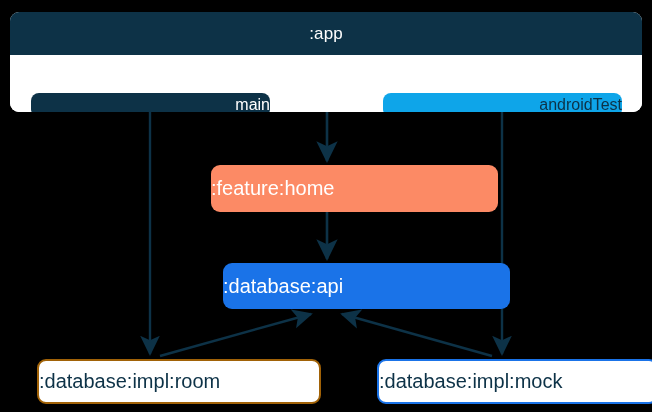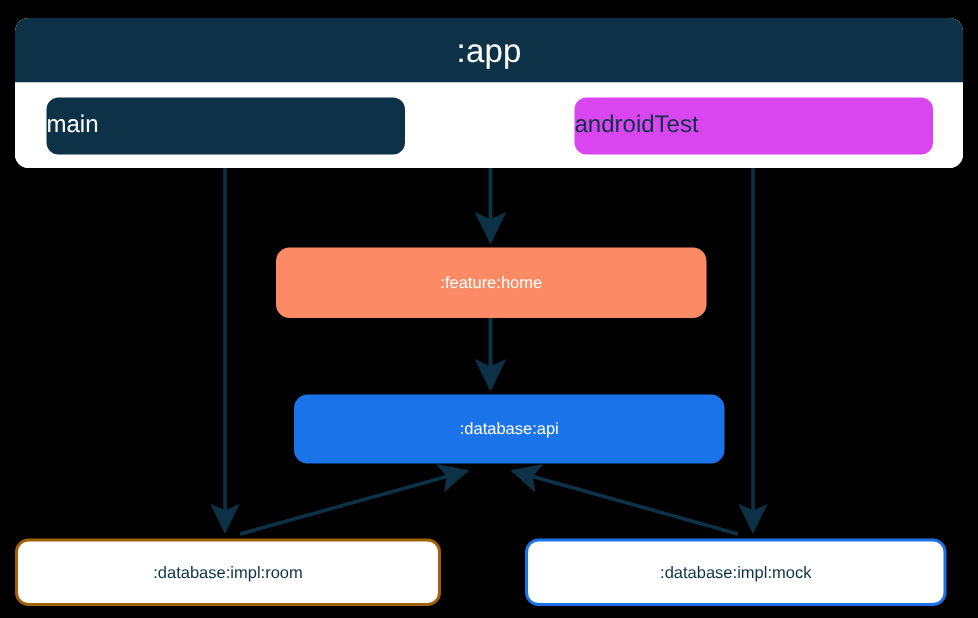--- a/index.html
+++ b/index.html
@@ -42,65 +42,67 @@
     overflow: hidden;
     z-index: 3;
   }
   .app-header {
     height: 43px;
     background: #0d3247;
     color: #ffffff;
     display: flex;
     align-items: center;
     justify-content: center;
-    font-size: 22px;
+    font-size: 17px;
     letter-spacing: 0.1px;
   }
   .app-body {
     position: relative;
     height: 57px;
     background: #ffffff;
   }
 
   
   .chip {
     position: absolute;
-    height: 38px;
+    height: 24px;
     border-radius: 8px;
     display: flex;
     align-items: center;
-    justify-content: flex-start;
+    justify-content: flex-end;
     font-size: 16px;
     box-sizing: border-box;
+    margin-top: 28px;
   }
   .chip-main {
     left: 21px;
     top: 10px;
     width: 239px;
     background: #0d3247;
     color: #ffffff;
   }
   .chip-androidtest {
     left: 373px;
     top: 10px;
     width: 239px;
-    background: #d946ef;
+    background: #0ea5e9;
     color: #0d3247;
   }
 
   
   .node {
     position: absolute;
     display: flex;
     align-items: center;
-    justify-content: center;
+    justify-content: flex-start;
     box-sizing: border-box;
     border-radius: 9px;
-    font-size: 11px;
+    font-size: 20px;
     z-index: 3;
+    margin-left: 27px;
   }
   .node-feature-home {
     left: 184px;
     top: 165px;
     width: 287px;
     height: 47px;
     background: #fc8a65;
     color: #ffffff;
   }
   .node-database-api {

